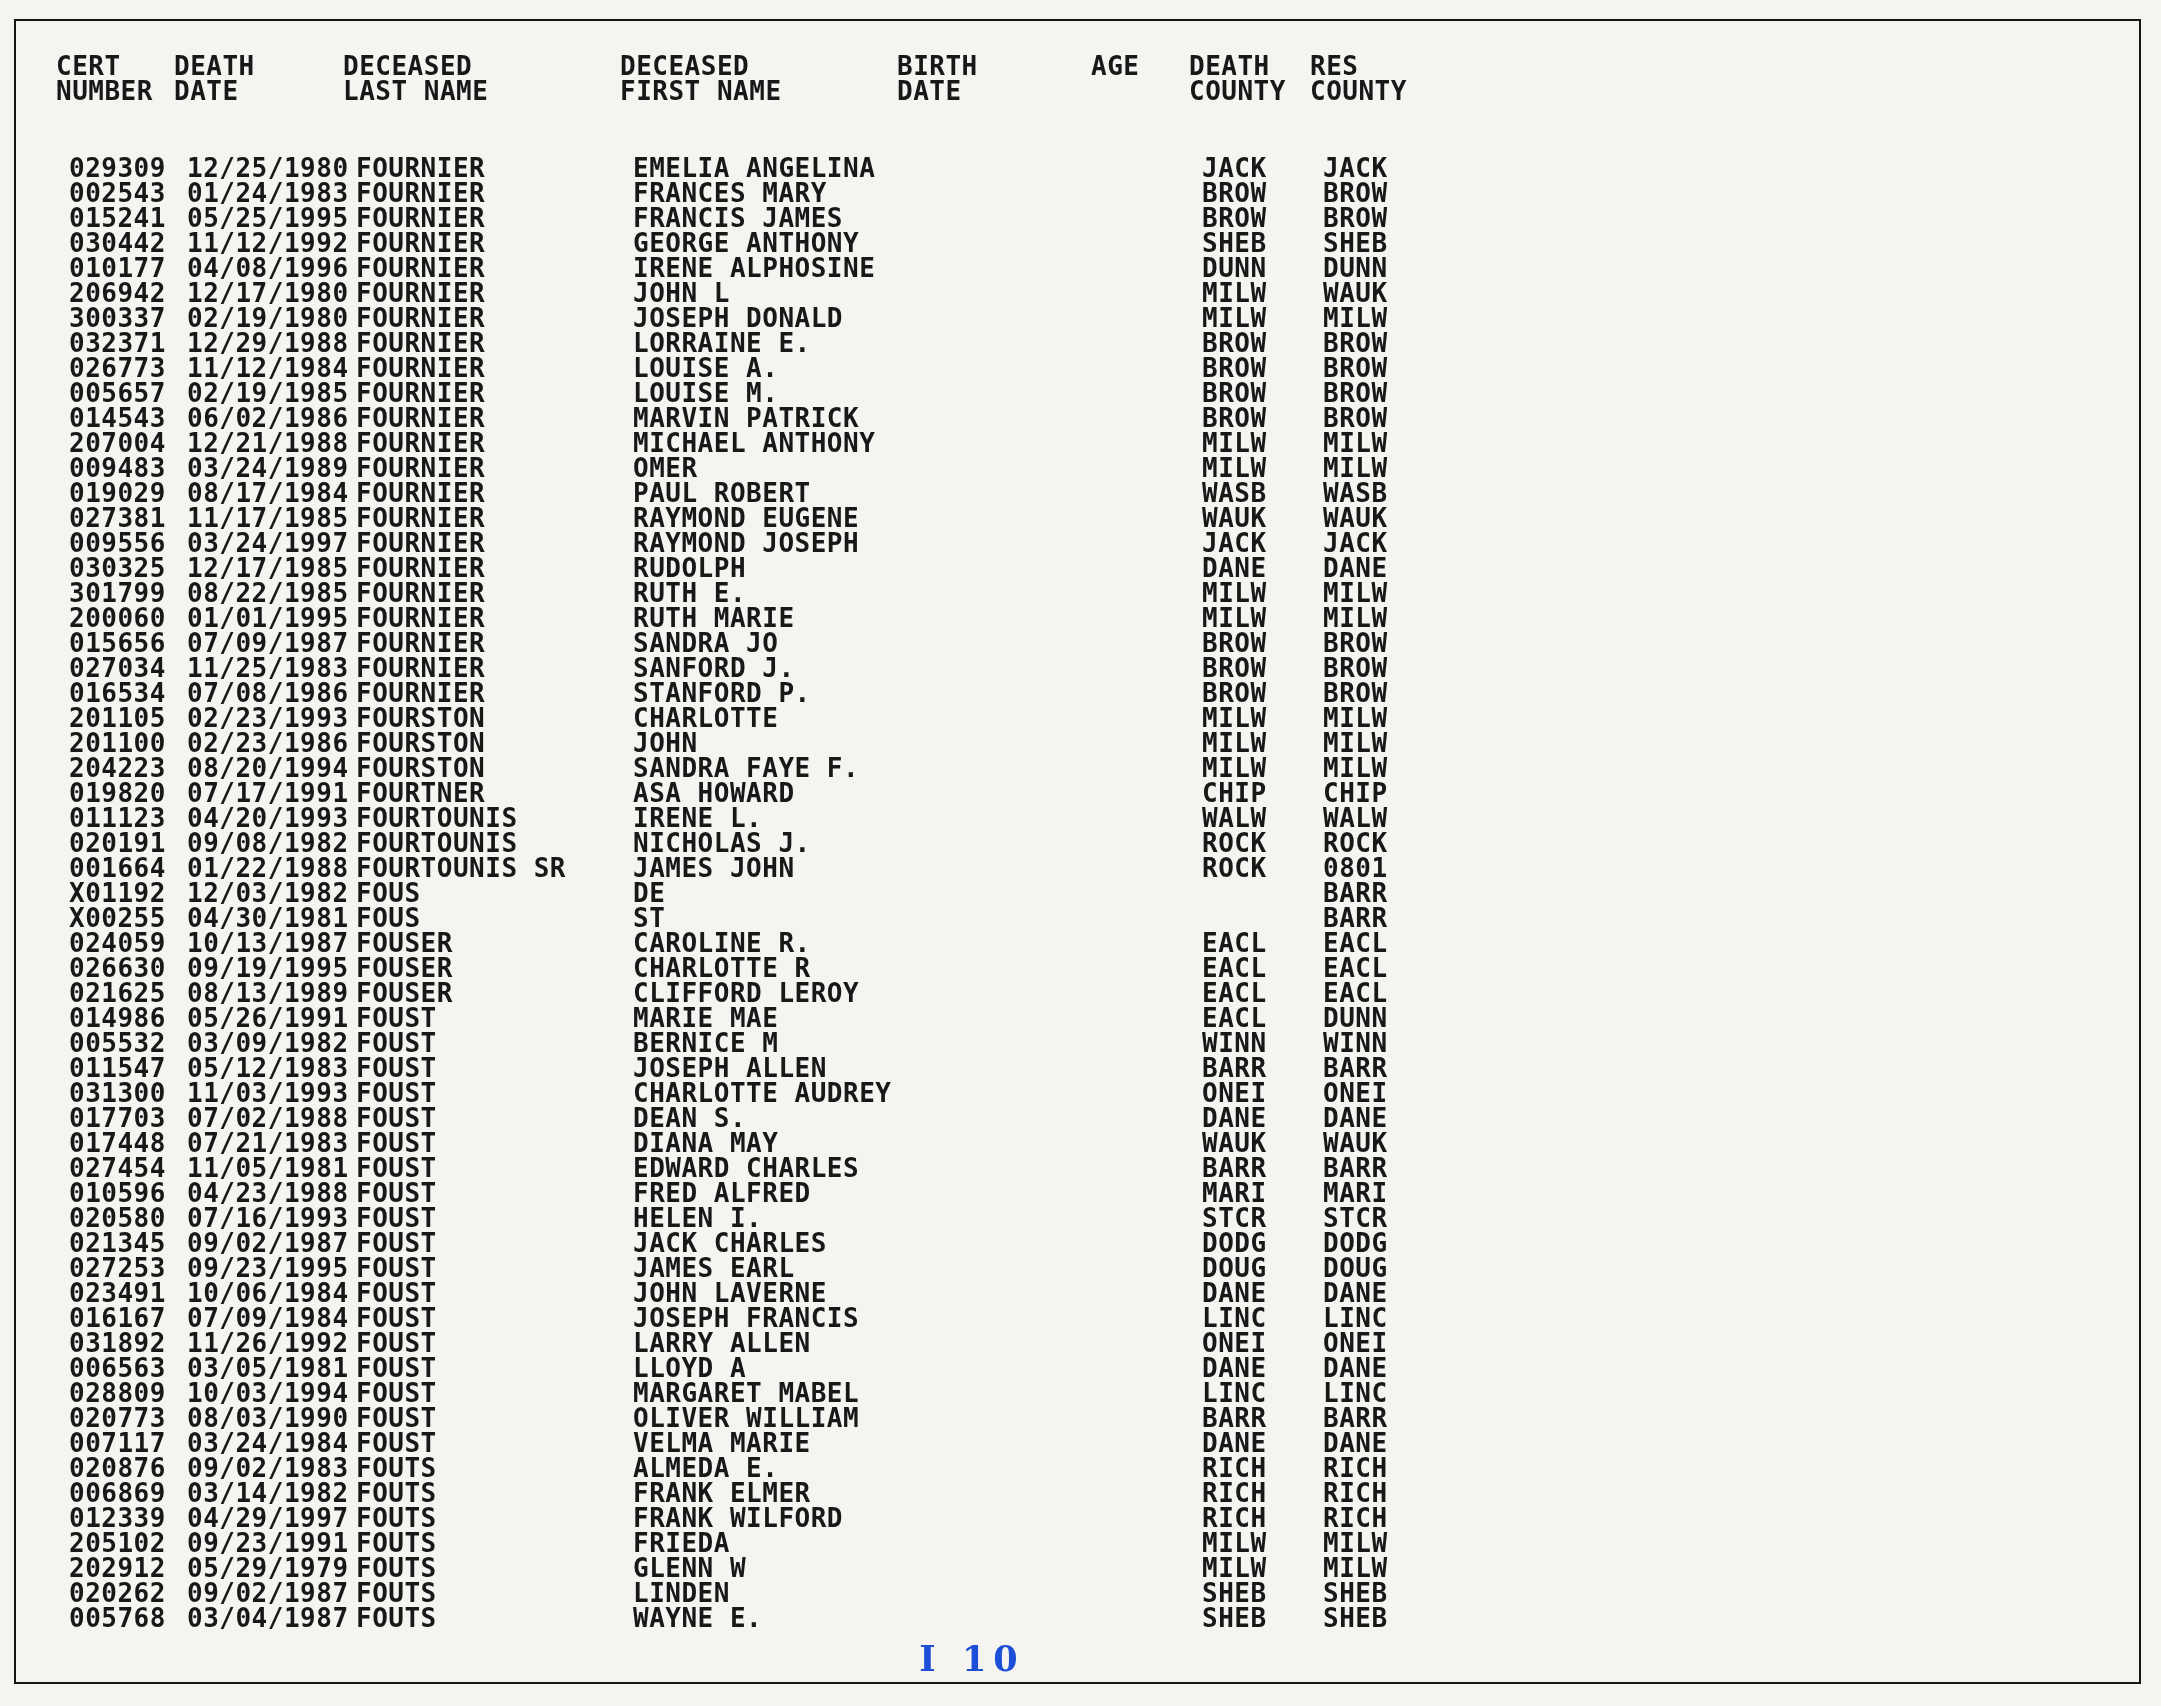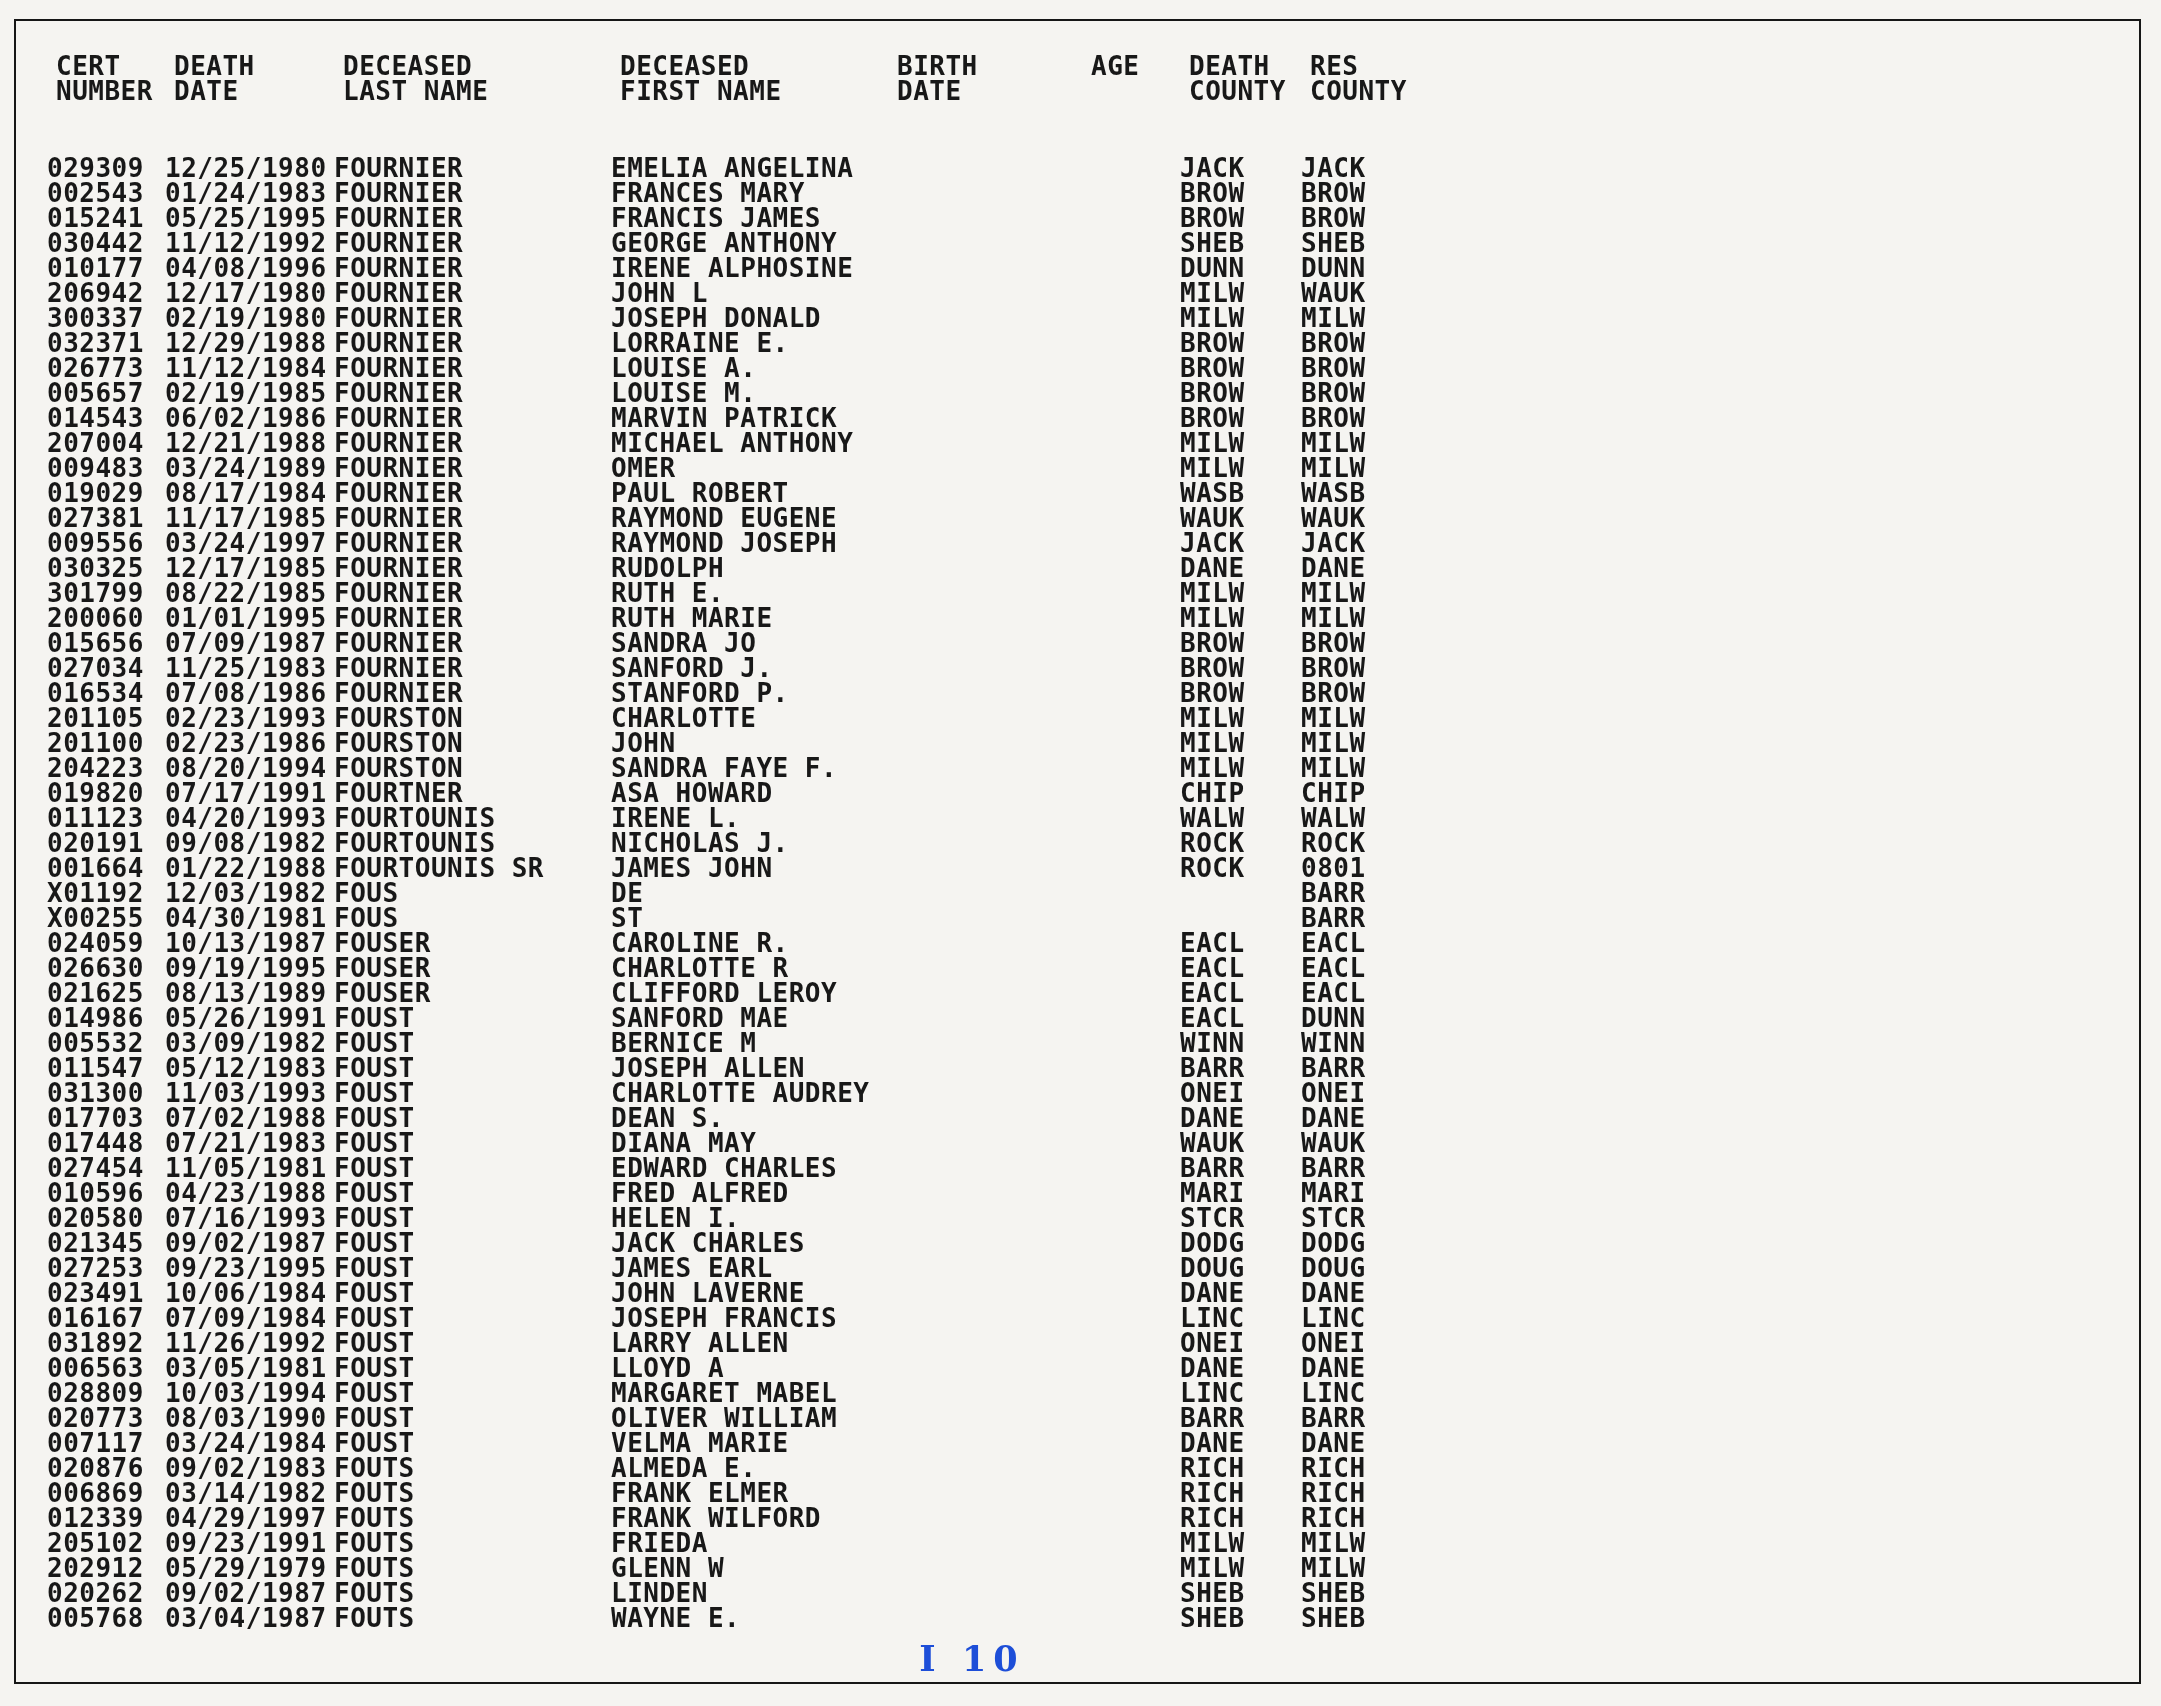--- a/index.html
+++ b/index.html
@@ -39,21 +39,21 @@
   .table-header .hcell {
     white-space: pre-line;
     font-size: 26px;
     line-height: 25px;
     font-weight: bold;
     letter-spacing: 0.5px;
     vertical-align: top;
   }
   .table-body {
     position: absolute;
-    left: 47px;
+    left: 69px;
     top: 156px;
     width: 1461px;
   }
   .table-body .cell {
     white-space: nowrap;
     font-size: 26px;
     line-height: 25px;
     height: 25px;
     font-weight: bold;
     letter-spacing: 0.5px;
@@ -435,21 +435,21 @@
       <div class="cell">CLIFFORD LEROY</div>
       <div class="cell"></div>
       <div class="cell"></div>
       <div class="cell">EACL</div>
       <div class="cell">EACL</div>
     </div>
       <div class="grid-row">
       <div class="cell">014986</div>
       <div class="cell">05/26/1991</div>
       <div class="cell">FOUST</div>
-      <div class="cell">SANFORD MAE</div>
+      <div class="cell">MARIE MAE</div>
       <div class="cell"></div>
       <div class="cell"></div>
       <div class="cell">EACL</div>
       <div class="cell">DUNN</div>
     </div>
       <div class="grid-row">
       <div class="cell">005532</div>
       <div class="cell">03/09/1982</div>
       <div class="cell">FOUST</div>
       <div class="cell">BERNICE M</div>

